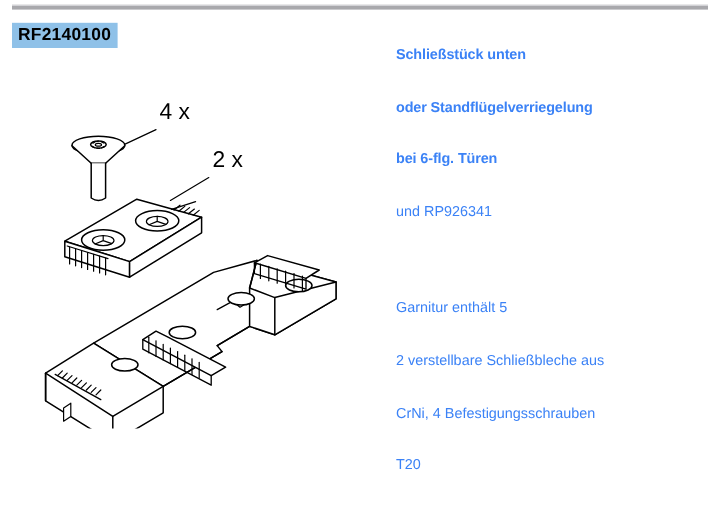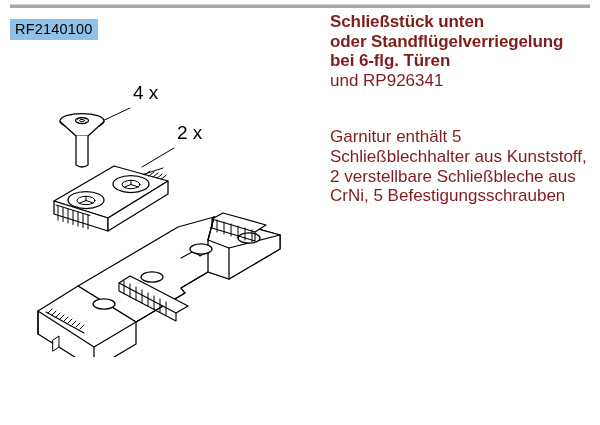--- a/index.html
+++ b/index.html
@@ -36,21 +36,21 @@
 
   
   .badge {
     position: absolute;
     left: 10px;
     top: 19px;
     padding: 2px 5px 3px 5px;
     background: #8fc1e8;
     color: #000000;
     font-size: 14.5px;
-    font-weight: normal;
+    font-weight: bold;
     letter-spacing: 0.2px;
     line-height: 16px;
     white-space: nowrap;
   }
 
   
   .drawing {
     position: absolute;
     left: 18px;
     top: 72px;
@@ -68,24 +68,25 @@
   }
 
   
   .textcol {
     position: absolute;
     left: 330px;
     top: 12px;
     width: 262px;
   }
   .tl {
-    font-size: 17px;
+    font-size: 12px;
     line-height: 19.6px;
-    color: #7f1d1d;
+    color: #3b82f6;
     white-space: nowrap;
+    margin-top: 24px;
   }
   .tl.b {
     font-weight: bold;
     letter-spacing: -0.1px;
   }
   .gap {
     height: 19px;
   }
   .gap-sm {
     height: 9px;
@@ -249,19 +250,19 @@
 
     <div class="gap"></div>
 
 
     <div class="gap-sm"></div>
 
 
     <div class="gap-sm"></div>
 
     <div class="tl">Garnitur enthält 5</div>
-    <div class="tl">Schließblechhalter aus Kunststoff,</div>
     <div class="tl">2 verstellbare Schließbleche aus</div>
-    <div class="tl">CrNi, 5 Befestigungsschrauben</div>
+    <div class="tl">CrNi, 4 Befestigungsschrauben</div>
+    <div class="tl">T20</div>
 
   </div>
 
 </div>
 
 </body></html>

